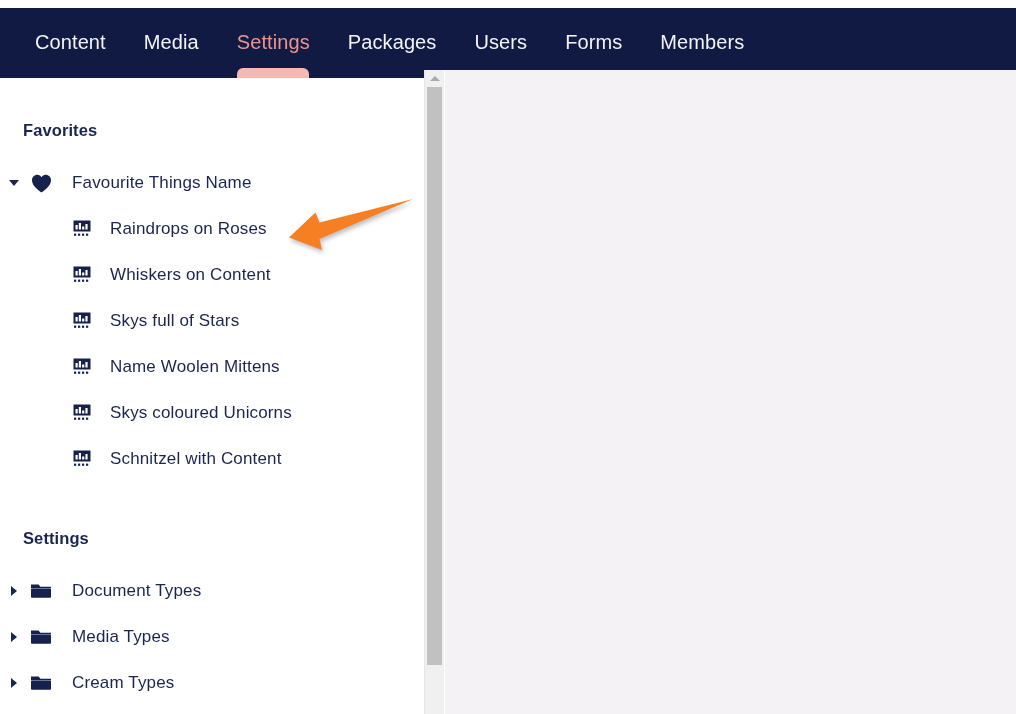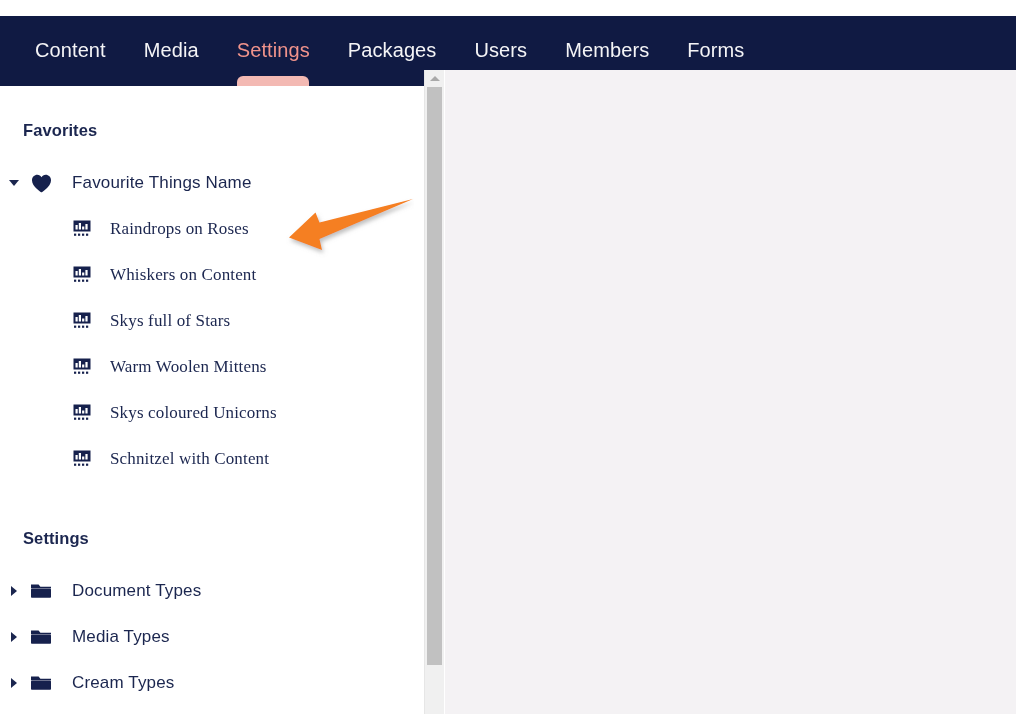--- a/index.html
+++ b/index.html
@@ -11,21 +11,21 @@
     height: 714px;
     overflow: hidden;
     background: #ffffff;
     font-family: "Liberation Sans", sans-serif;
     -webkit-font-smoothing: antialiased;
   }
 
   
   .navbar {
     position: absolute;
-    top: 16px; left: 0;
+    top: 8px; left: 0;
     width: 1016px;
     height: 70px;
     background: #101a43;
     display: flex;
     align-items: flex-start;
     padding-left: 16px;
     box-sizing: border-box;
   }
   .nav-item {
     position: relative;
@@ -135,21 +135,21 @@
     white-space: nowrap;
     text-align: center;
   }
 
   
   .indent-0 .row-icon { margin-left: 3px; }
   .indent-0 .row-label { margin-left: 18px; }
 
   .indent-1 { padding-left: 25px; }
   .indent-1 .row-icon { margin-left: 22px; }
-  .indent-1 .row-label { margin-left: 15px; font-family: Liberation Serif, serif; }
+  .indent-1 .row-label { margin-left: 15px; }
 
   .indent-settings .row-icon { margin-left: 3px; }
   .indent-settings .row-label { margin-left: 18px; }
 
   
   .scrollbar {
     position: absolute;
     top: 0;
     left: 424px;
     width: 20px;
@@ -236,26 +236,26 @@
     <span class="nav-label">Packages</span>
 
   </div>
 
   <div class="nav-item">
     <span class="nav-label">Users</span>
 
   </div>
 
   <div class="nav-item">
+    <span class="nav-label">Forms</span>
+
+  </div>
+
+  <div class="nav-item">
     <span class="nav-label">Members</span>
-
-  </div>
-
-  <div class="nav-item">
-    <span class="nav-label">Forms</span>
 
   </div>
 
 </div>
 
 <div class="below">
 
   <div class="sidebar">
 
     <div class="section-title section-favorites">Favorites</div>
@@ -336,21 +336,21 @@
             <rect x="3.5" y="6" width="2.2" height="4.5" fill="#ffffff"></rect>
             <rect x="6.8" y="4" width="2.2" height="6.5" fill="#ffffff"></rect>
             <rect x="10.1" y="7.5" width="2.2" height="3" fill="#ffffff"></rect>
             <rect x="13.4" y="5" width="2.2" height="5.5" fill="#ffffff"></rect>
             <rect x="2" y="14.6" width="2.2" height="2.2" fill="#16214d"></rect>
             <rect x="6" y="14.6" width="2.2" height="2.2" fill="#16214d"></rect>
             <rect x="10" y="14.6" width="2.2" height="2.2" fill="#16214d"></rect>
             <rect x="14" y="14.6" width="2.2" height="2.2" fill="#16214d"></rect>
           </svg>
         </span>
-        <span class="row-label">Warm Woolen Mittens</span>
+        <span class="row-label">Name Woolen Mittens</span>
       </div>
 
       <div class="tree-row child indent-1">
         <span class="caret-empty"></span>
         <span class="row-icon">
           <svg width="20" height="20" viewBox="0 0 20 20" aria-hidden="true">
             <rect x="1.5" y="1.5" width="17" height="11" fill="#16214d"></rect>
             <rect x="3.5" y="6" width="2.2" height="4.5" fill="#ffffff"></rect>
             <rect x="6.8" y="4" width="2.2" height="6.5" fill="#ffffff"></rect>
             <rect x="10.1" y="7.5" width="2.2" height="3" fill="#ffffff"></rect>

